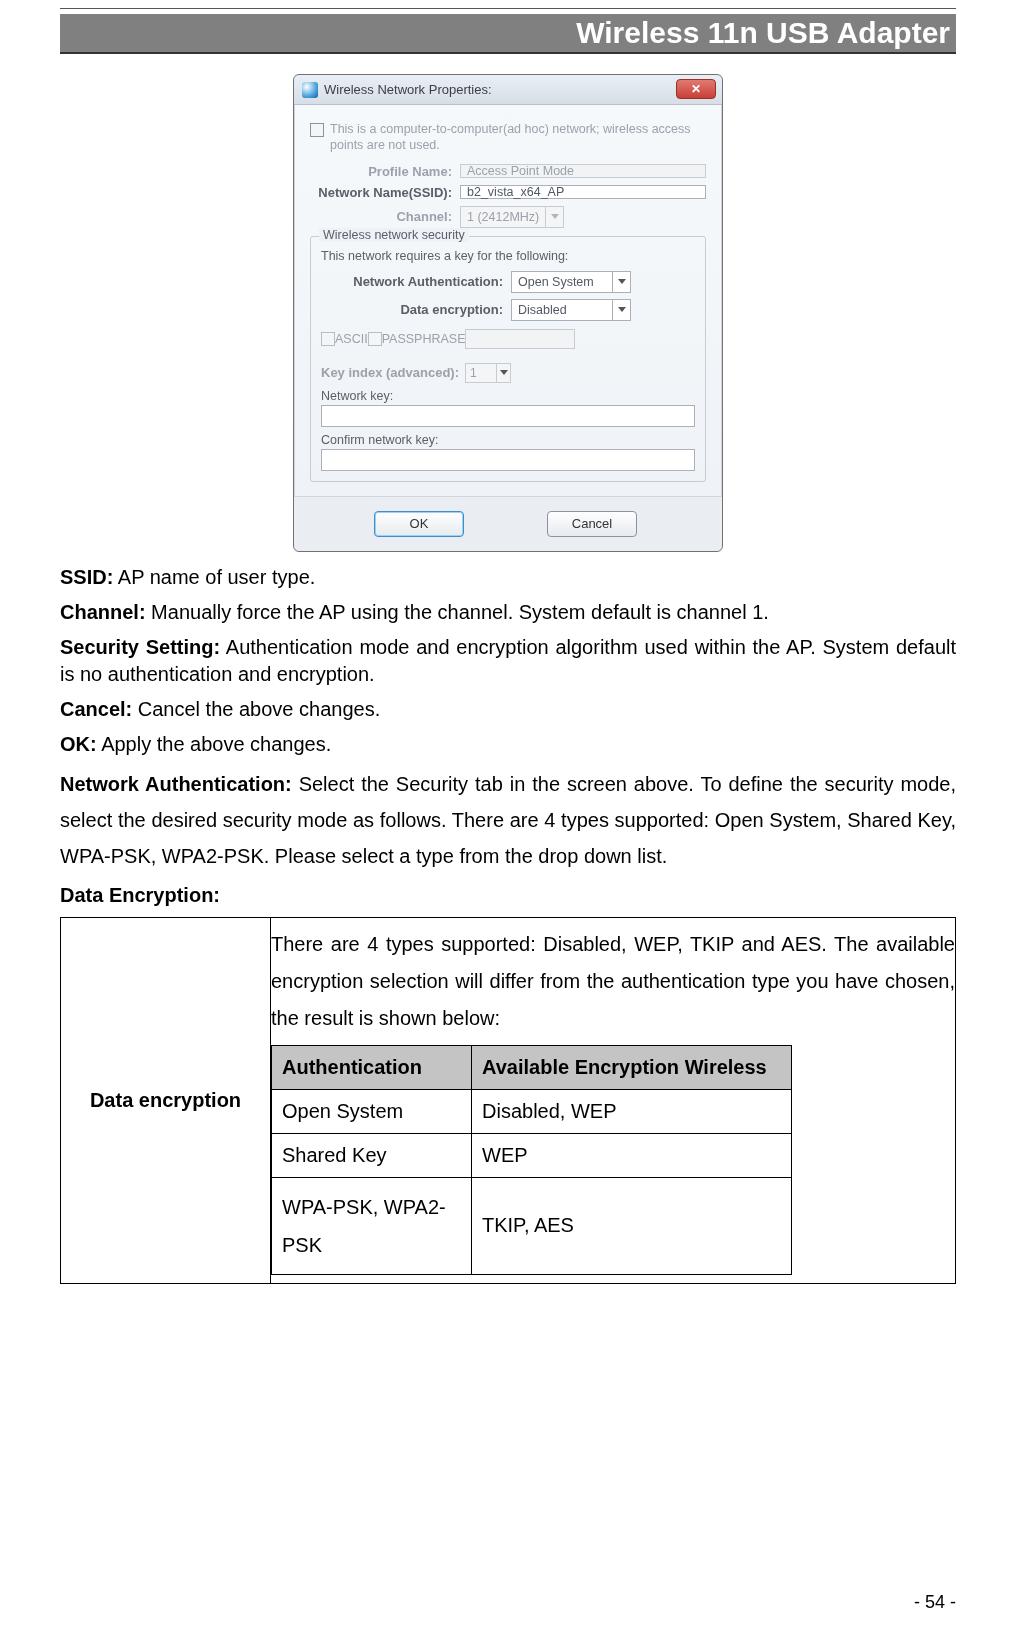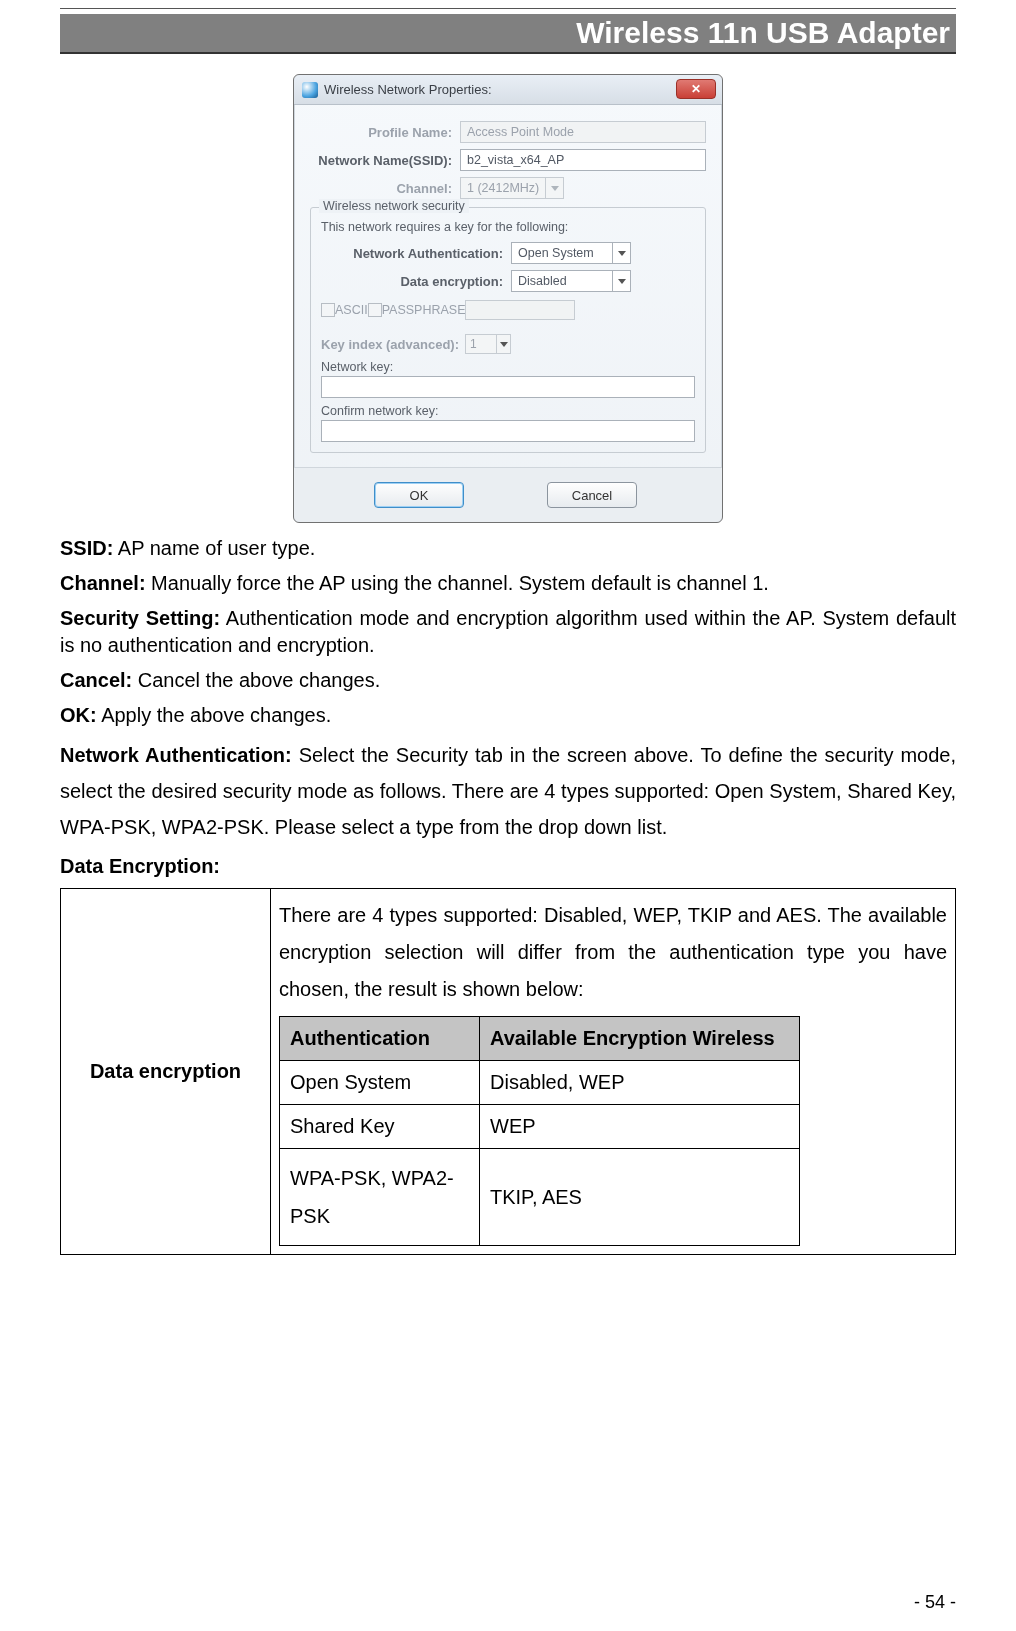--- a/index.html
+++ b/index.html
@@ -75,21 +75,21 @@
   .row { display: flex; align-items: center; margin: 6px 0; }
   .adhoc-row { align-items: flex-start; margin-bottom: 10px; }
   .adhoc-row .cb {
     width:14px;height:14px;border:1px solid #8b949e;background:#f3f5f7;
     margin-right:6px;flex:0 0 14px;margin-top:2px;
   }
   .adhoc-text { color:#9ba2ac;font-size:12.5px;line-height:1.3; }
   .lbl { width: 150px; text-align: right; padding-right: 8px; color:#5a6069;font-weight:bold; }
   .lbl.dis { color:#9ba2ac; }
   .tinput {
-    flex:1;height:22px;border:1px solid #aab1b9;background:#fff;
+    flex:1;height:14px;border:1px solid #aab1b9;background:#fff;
     padding:0 6px;display:flex;align-items:center;font-size:12.5px;
   }
   .tinput.dis { background:#f1f3f4;color:#9ba2ac;border-color:#c6ccd2; }
   .combo {
     display:flex;align-items:center;height:22px;
     border:1px solid #aab1b9;background:#fff;
   }
   .combo.dis { border-color:#c6ccd2;background:#f3f5f6;color:#9ba2ac; }
   .combo .ctxt { padding:0 6px;min-width:78px;font-size:12.5px; }
   .combo .carrow {
@@ -135,21 +135,21 @@
     display:flex;align-items:center;justify-content:center;
     font-size:13px;color:#333;
   }
   .vbtn.ok { border:1px solid #3f8ec9;box-shadow:0 0 0 1px #9dd0f4 inset; }
   
   .para { font-size: 20px; line-height: 1.35; margin: 8px 0; }
   .para.just { text-align: justify; }
   .para.sp { line-height: 1.8; }
   .para b { font-weight: bold; }
   .tbl { width:100%; border-collapse: collapse; margin-top:4px; font-size:20px; }
-  .tbl td { border:1px solid #000; padding:8px 8px; vertical-align: middle; }
+  .tbl td { border:1px solid #000; padding:8px 0; vertical-align: middle; }
   .tbl .side { font-weight: bold; text-align:center; width:210px; }
   .inner-tbl { border-collapse: collapse; font-size:20px; margin-top:8px; }
   .inner-tbl th, .inner-tbl td { border:1px solid #000; padding:10px 10px; text-align:left; font-weight:normal; }
   .inner-tbl th { background:#c4c4c4; font-weight:bold; }
   .inner-tbl th:first-child { width:200px; }
   .inner-tbl th:last-child { width:320px; }
   .inner-desc { text-align: justify; line-height:1.85; }
   .pagenum {
     position:absolute; bottom:18px; right:60px; font-size:18px;
   }
@@ -165,20 +165,24 @@
 <div class="dialog-wrap">
   <div class="dialog">
     <div class="titlebar">
       <div class="ticon"></div>
       <span>Wireless Network Properties:</span>
       <div class="close-btn">
         <span>✕</span>
       </div>
     </div>
     <div class="dlg-body">
+      <div class="row adhoc-row">
+        <div class="cb"></div>
+        <div class="adhoc-text">This is a computer-to-computer(ad hoc) network; wireless access points are not used.</div>
+      </div>
       <div class="row">
         <div class="lbl dis">Profile Name:</div>
         <div class="tinput dis">
           <span>Access Point Mode</span>
         </div>
       </div>
       <div class="row">
         <div class="lbl">Network Name(SSID):</div>
         <div class="tinput">
           <span>b2_vista_x64_AP</span>

